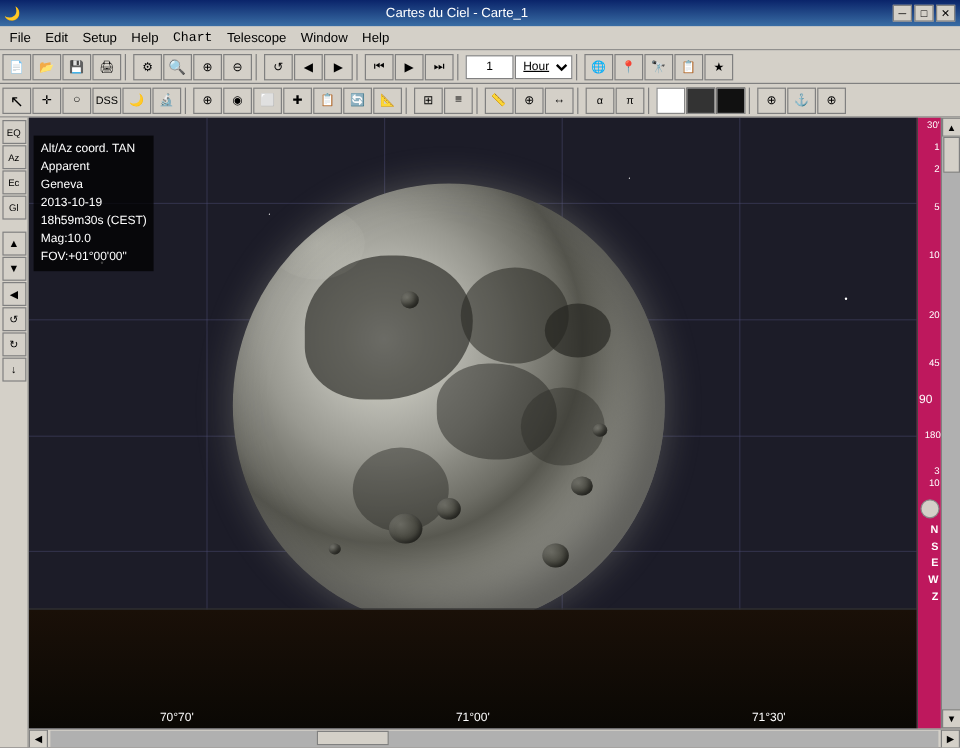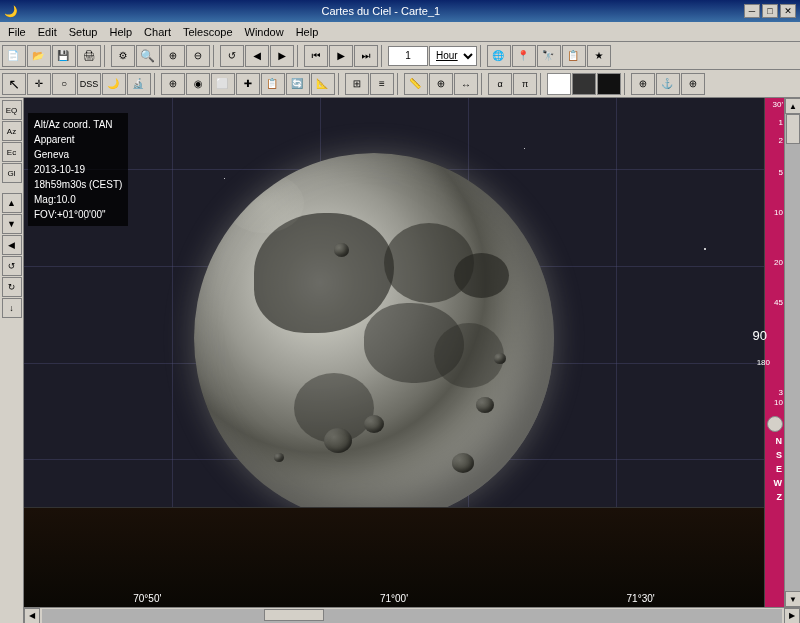--- a/index.html
+++ b/index.html
@@ -319,21 +319,21 @@
     <div class="title-btn">□</div>
     <div class="title-btn">✕</div>
   </div>
 </div>
 
 <div id="menubar">
 <div class="menu-item">File</div>
     <div class="menu-item">Edit</div>
     <div class="menu-item">Setup</div>
     <div class="menu-item">Help</div>
-    <div class="menu-item" style="font-weight: normal;">Chart</div>
+    <div class="menu-item" style="font-weight: normal; font-family: Liberation Mono, monospace;">Chart</div>
     <div class="menu-item">Telescope</div>
     <div class="menu-item">Window</div>
     <div class="menu-item">Help</div>
   </div>
 
 <div id="toolbar1">
   <div class="tb-btn">📄</div>
   <div class="tb-btn">📂</div>
   <div class="tb-btn">💾</div>
   <div class="tb-btn">🖨</div>
@@ -464,21 +464,21 @@
             <div class="crater" style="width:12px;height:11px;top:200px;left:300px;"></div>
             <div class="crater" style="width:10px;height:9px;top:300px;left:80px;"></div>
 
             <div style="position:absolute;top:20px;left:30px;width:80px;height:60px;border-radius:50%;background:radial-gradient(ellipse,rgba(255,255,240,0.15),transparent);"></div>
           </div>
         </div>
 
         <div id="horizon-area">
 
           <div id="ra-labels">
-            <span>70°50'</span>
+            <span>70°70'</span>
             <span>71°00'</span>
             <span>71°30'</span>
           </div>
         </div>
 
 
         <div id="info-overlay">
           <div>Alt/Az coord. TAN</div>
           <div>Apparent</div>
           <div>Geneva</div>
@@ -490,22 +490,22 @@
       </div>
 
       <div id="right-panel" style="width:20px;background:#be185d;border-left:1px solid #444;position:relative;color:white;font-size:8px;">
         <div style="position:absolute;top:2px;right:1px;font-size:8px;color:white;">30'</div>
         <div style="position:absolute;top:20px;right:1px;font-size:8px;color:white;">1</div>
         <div style="position:absolute;top:38px;right:1px;font-size:8px;color:white;">2</div>
         <div style="position:absolute;top:70px;right:1px;font-size:8px;color:white;">5</div>
         <div style="position:absolute;top:110px;right:1px;font-size:8px;color:white;">10</div>
         <div style="position:absolute;top:160px;right:1px;font-size:8px;color:white;">20</div>
         <div style="position:absolute;top:200px;right:1px;font-size:8px;color:white;">45</div>
-        <div style="position:absolute;top:230px;right:17px;font-size:13px;color:white;">90</div>
-        <div style="position:absolute;top:260px;right:14px;font-size:8px;color:white;">180</div>
+        <div style="position:absolute;top:230px;right:7px;font-size:10px;color:white;">90</div>
+        <div style="position:absolute;top:260px;right:0;font-size:8px;color:white;">180</div>
         <div style="position:absolute;top:290px;right:1px;font-size:8px;color:white;">3</div>
         <div style="position:absolute;top:300px;right:1px;font-size:8px;color:white;">10</div>
 
         <div style="position:absolute;top:318px;right:1px;width:16px;height:16px;border-radius:50%;border:1px solid #888;background:#d4d0c8;display:flex;align-items:center;justify-content:center;"></div>
 
         <div style="position:absolute;top:338px;right:2px;font-size:9px;font-weight:bold;color:white;">N</div>
         <div style="position:absolute;top:352px;right:2px;font-size:9px;font-weight:bold;color:white;">S</div>
         <div style="position:absolute;top:366px;right:2px;font-size:9px;font-weight:bold;color:white;">E</div>
         <div style="position:absolute;top:380px;right:2px;font-size:9px;font-weight:bold;color:white;">W</div>
         <div style="position:absolute;top:394px;right:2px;font-size:9px;font-weight:bold;color:white;">Z</div>

